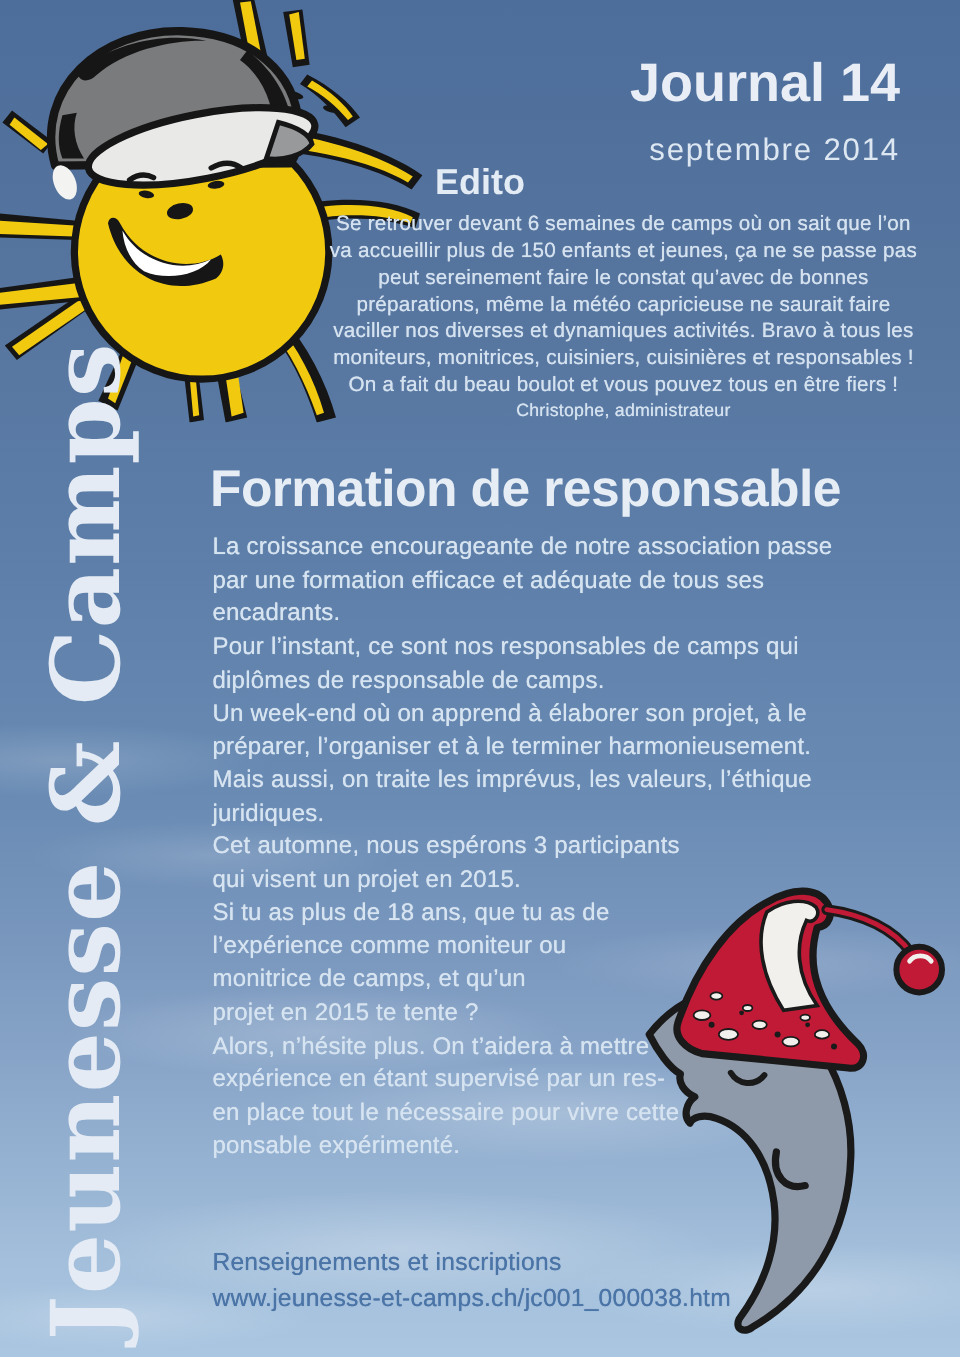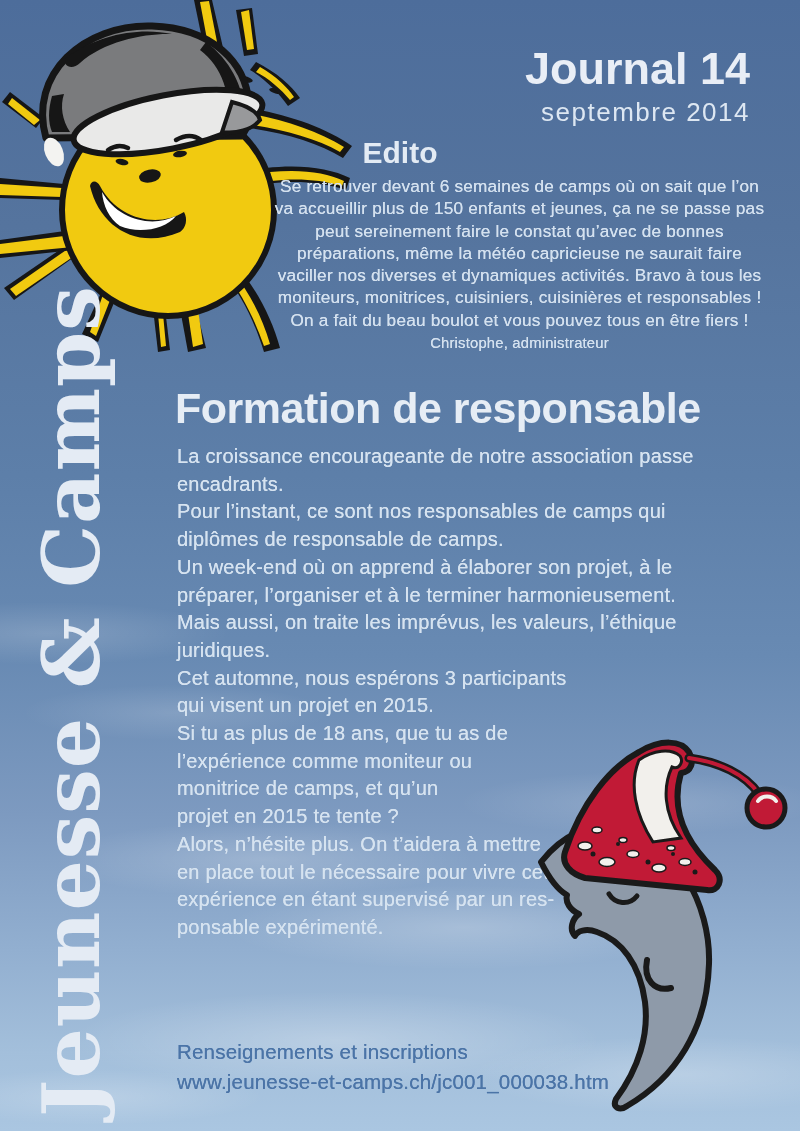--- a/index.html
+++ b/index.html
@@ -18,21 +18,21 @@
       radial-gradient(ellipse 300px 55px at 85% 95%, rgba(255,255,255,.22), transparent 70%),
       radial-gradient(ellipse 240px 40px at 12% 97%, rgba(255,255,255,.20), transparent 70%),
       linear-gradient(180deg,#4d6d9b 0%,#55749e 20%,#5d7fa9 42%,#688ab3 58%,#7d9ac0 72%,#92afd0 84%,#a3bfdb 93%,#aac6e1 100%);
   }
   .thick{ text-shadow:0 0 .6px currentColor; }
   .abs{ position:absolute; }
   .nowrap{ white-space:nowrap; }
 
   .masthead{ right:50px; top:44px; text-align:right; z-index:2; }
   .journal-title{ font-size:45px; font-weight:700; color:#e9eef6; line-height:1.1; letter-spacing:0; }
-  .journal-date{ font-size:26px; font-weight:400; color:#dde7f2; letter-spacing:1.5px; margin-top:3px; }
+  .journal-date{ font-size:26px; font-weight:400; color:#dde7f2; letter-spacing:1.5px; margin-top:15px; }
 
   .edito-heading{
     left:400px; top:136px; transform:translateX(-50%);
     font-size:30px; font-weight:700; color:#e3ebf4; z-index:2;
   }
   .edito-body{
     left:267px; top:175px; width:505px; text-align:center; z-index:2;
     font-size:17.2px; line-height:22.3px; color:#d4e1ef; letter-spacing:.2px;
   }
   .edito-signature{ font-size:14.8px; margin-top:1px; }
@@ -136,36 +136,37 @@
     <div class="nowrap">préparations, même la météo capricieuse ne saurait faire</div>
     <div class="nowrap">vaciller nos diverses et dynamiques activités. Bravo à tous les</div>
     <div class="nowrap">moniteurs, monitrices, cuisiniers, cuisinières et responsables !</div>
     <div class="nowrap">On a fait du beau boulot et vous pouvez tous en être fiers !</div>
     <div class="nowrap edito-signature">Christophe, administrateur</div>
   </div>
 
   <div class="abs article-heading nowrap">Formation de responsable</div>
   <div class="abs article-body thick">
     <div class="nowrap">La croissance encourageante de notre association passe</div>
+    <div class="nowrap">par une formation efficace et adéquate de tous ses</div>
     <div class="nowrap">encadrants.</div>
     <div class="nowrap">Pour l’instant, ce sont nos responsables de camps qui</div>
     <div class="nowrap">diplômes de responsable de camps.</div>
     <div class="nowrap">Un week-end où on apprend à élaborer son projet, à le</div>
     <div class="nowrap">préparer, l’organiser et à le terminer harmonieusement.</div>
     <div class="nowrap">Mais aussi, on traite les imprévus, les valeurs, l’éthique</div>
     <div class="nowrap">juridiques.</div>
     <div class="nowrap">Cet automne, nous espérons 3 participants</div>
     <div class="nowrap">qui visent un projet en 2015.</div>
     <div class="nowrap">Si tu as plus de 18 ans, que tu as de</div>
     <div class="nowrap">l’expérience comme moniteur ou</div>
     <div class="nowrap">monitrice de camps, et qu’un</div>
     <div class="nowrap">projet en 2015 te tente ?</div>
     <div class="nowrap">Alors, n’hésite plus. On t’aidera à mettre</div>
+    <div class="nowrap">expérience en étant supervisé par un res-</div>
     <div class="nowrap">en place tout le nécessaire pour vivre cette</div>
-    <div class="nowrap">expérience en étant supervisé par un res-</div>
     <div class="nowrap">ponsable expérimenté.</div>
   </div>
 
   <div class="abs footer thick">
     <div class="nowrap">Renseignements et inscriptions</div>
     <div class="nowrap">www.jeunesse-et-camps.ch/jc001_000038.htm</div>
   </div>
 
   <svg class="abs moon-svg" width="280" height="400" viewBox="0 0 280 400" aria-hidden="true">
 

